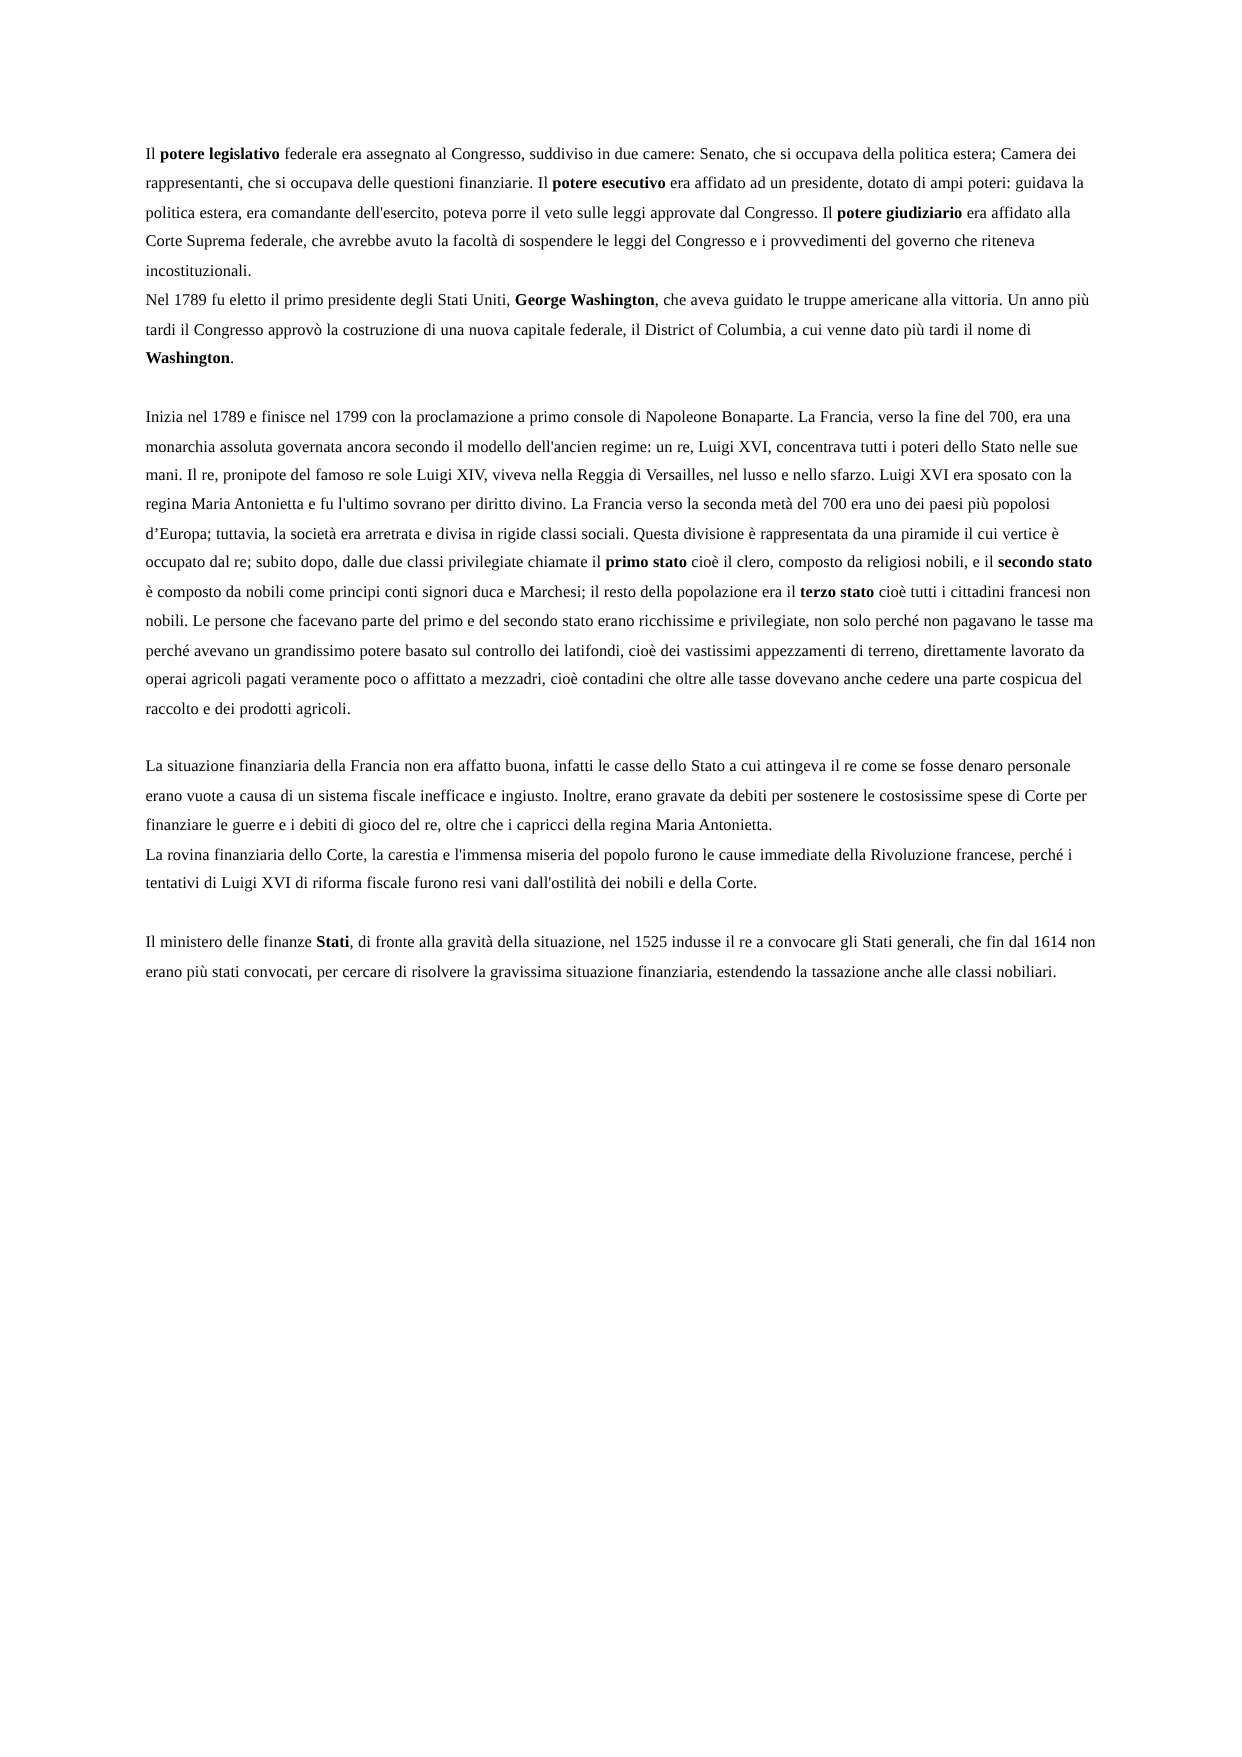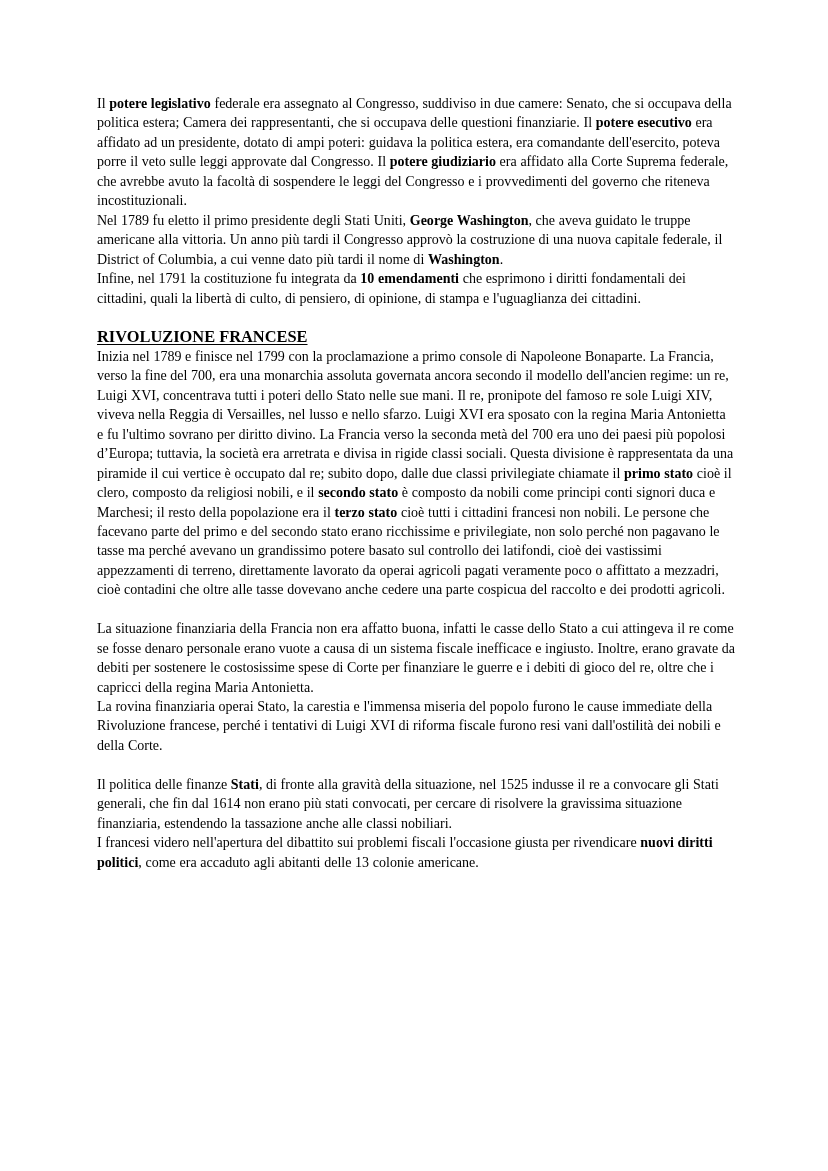--- a/index.html
+++ b/index.html
@@ -21,21 +21,21 @@
     background: #ffffff;
     box-sizing: border-box;
   }
   #content {
     position: absolute;
     left: 97px;
     top: 94px;
     width: 638px;
   }
   .para {
-    font-size: 14px;
+    font-size: 11px;
     line-height: 19.45px;
     text-align: left;
     margin: 0;
     white-space: normal;
     letter-spacing: 0.01px;
     word-spacing: 0.15px;
   }
   .para + .para {
     margin-top: 0;
   }
@@ -55,24 +55,21 @@
     font-weight: bold;
   }
 </style>
 </head>
 <body>
 
 <div id="page">
   <div id="content">
       <p class="para"><span>Il </span><span class="b">potere legislativo</span><span> federale era assegnato al Congresso, suddiviso in due camere: Senato, che si occupava della politica estera; Camera dei rappresentanti, che si occupava delle questioni finanziarie. Il </span><span class="b">potere esecutivo</span><span> era affidato ad un presidente, dotato di ampi poteri: guidava la politica estera, era comandante dell'esercito, poteva porre il veto sulle leggi approvate dal Congresso. Il </span><span class="b">potere giudiziario</span><span> era affidato alla Corte Suprema federale, che avrebbe avuto la facoltà di sospendere le leggi del Congresso e i provvedimenti del governo che riteneva incostituzionali.</span></p>
       <p class="para"><span>Nel 1789 fu eletto il primo presidente degli Stati Uniti, </span><span class="b">George Washington</span><span>, che aveva guidato le truppe americane alla vittoria. Un anno più tardi il Congresso approvò la costruzione di una nuova capitale federale, il District of Columbia, a cui venne dato più tardi il nome di </span><span class="b">Washington</span><span>.</span></p>
-      <p class="para"><span>Infine, nel 1791 la costituzione fu integrata da </span><span class="b">10 emendamenti</span><span> che esprimono i diritti fondamentali dei cittadini, quali la libertà di culto, di pensiero, di opinione, di stampa e l'uguaglianza dei cittadini.</span></p>
       <div class="block-gap"></div>
-      <div class="section-heading">RIVOLUZIONE FRANCESE</div>
       <p class="para"><span>Inizia nel 1789 e finisce nel 1799 con la proclamazione a primo console di Napoleone Bonaparte. La Francia, verso la fine del 700, era una monarchia assoluta governata ancora secondo il modello dell'ancien regime: un re, Luigi XVI, concentrava tutti i poteri dello Stato nelle sue mani. Il re, pronipote del famoso re sole Luigi XIV, viveva nella Reggia di Versailles, nel lusso e nello sfarzo. Luigi XVI era sposato con la regina Maria Antonietta e fu l'ultimo sovrano per diritto divino. La Francia verso la seconda metà del 700 era uno dei paesi più popolosi d’Europa; tuttavia, la società era arretrata e divisa in rigide classi sociali. Questa divisione è rappresentata da una piramide il cui vertice è occupato dal re; subito dopo, dalle due classi privilegiate chiamate il </span><span class="b">primo stato</span><span> cioè il clero, composto da religiosi nobili, e il </span><span class="b">secondo stato</span><span> è composto da nobili come principi conti signori duca e Marchesi; il resto della popolazione era il </span><span class="b">terzo stato</span><span> cioè tutti i cittadini francesi non nobili. Le persone che facevano parte del primo e del secondo stato erano ricchissime e privilegiate, non solo perché non pagavano le tasse ma perché avevano un grandissimo potere basato sul controllo dei latifondi, cioè dei vastissimi appezzamenti di terreno, direttamente lavorato da operai agricoli pagati veramente poco o affittato a mezzadri, cioè contadini che oltre alle tasse dovevano anche cedere una parte cospicua del raccolto e dei prodotti agricoli.</span></p>
       <div class="block-gap"></div>
       <p class="para"><span>La situazione finanziaria della Francia non era affatto buona, infatti le casse dello Stato a cui attingeva il re come se fosse denaro personale erano vuote a causa di un sistema fiscale inefficace e ingiusto. Inoltre, erano gravate da debiti per sostenere le costosissime spese di Corte per finanziare le guerre e i debiti di gioco del re, oltre che i capricci della regina Maria Antonietta.</span></p>
-      <p class="para"><span>La rovina finanziaria operai Stato, la carestia e l'immensa miseria del popolo furono le cause immediate della Rivoluzione francese, perché i tentativi di Luigi XVI di riforma fiscale furono resi vani dall'ostilità dei nobili e della Corte.</span></p>
+      <p class="para"><span>La rovina finanziaria dello Corte, la carestia e l'immensa miseria del popolo furono le cause immediate della Rivoluzione francese, perché i tentativi di Luigi XVI di riforma fiscale furono resi vani dall'ostilità dei nobili e della Corte.</span></p>
       <div class="block-gap"></div>
-      <p class="para"><span>Il politica delle finanze </span><span class="b">Stati</span><span>, di fronte alla gravità della situazione, nel 1525 indusse il re a convocare gli Stati generali, che fin dal 1614 non erano più stati convocati, per cercare di risolvere la gravissima situazione finanziaria, estendendo la tassazione anche alle classi nobiliari.</span></p>
-      <p class="para"><span>I francesi videro nell'apertura del dibattito sui problemi fiscali l'occasione giusta per rivendicare </span><span class="b">nuovi diritti politici</span><span>, come era accaduto agli abitanti delle 13 colonie americane.</span></p>
+      <p class="para"><span>Il ministero delle finanze </span><span class="b">Stati</span><span>, di fronte alla gravità della situazione, nel 1525 indusse il re a convocare gli Stati generali, che fin dal 1614 non erano più stati convocati, per cercare di risolvere la gravissima situazione finanziaria, estendendo la tassazione anche alle classi nobiliari.</span></p>
     </div>
 </div>
 
 </body></html>

